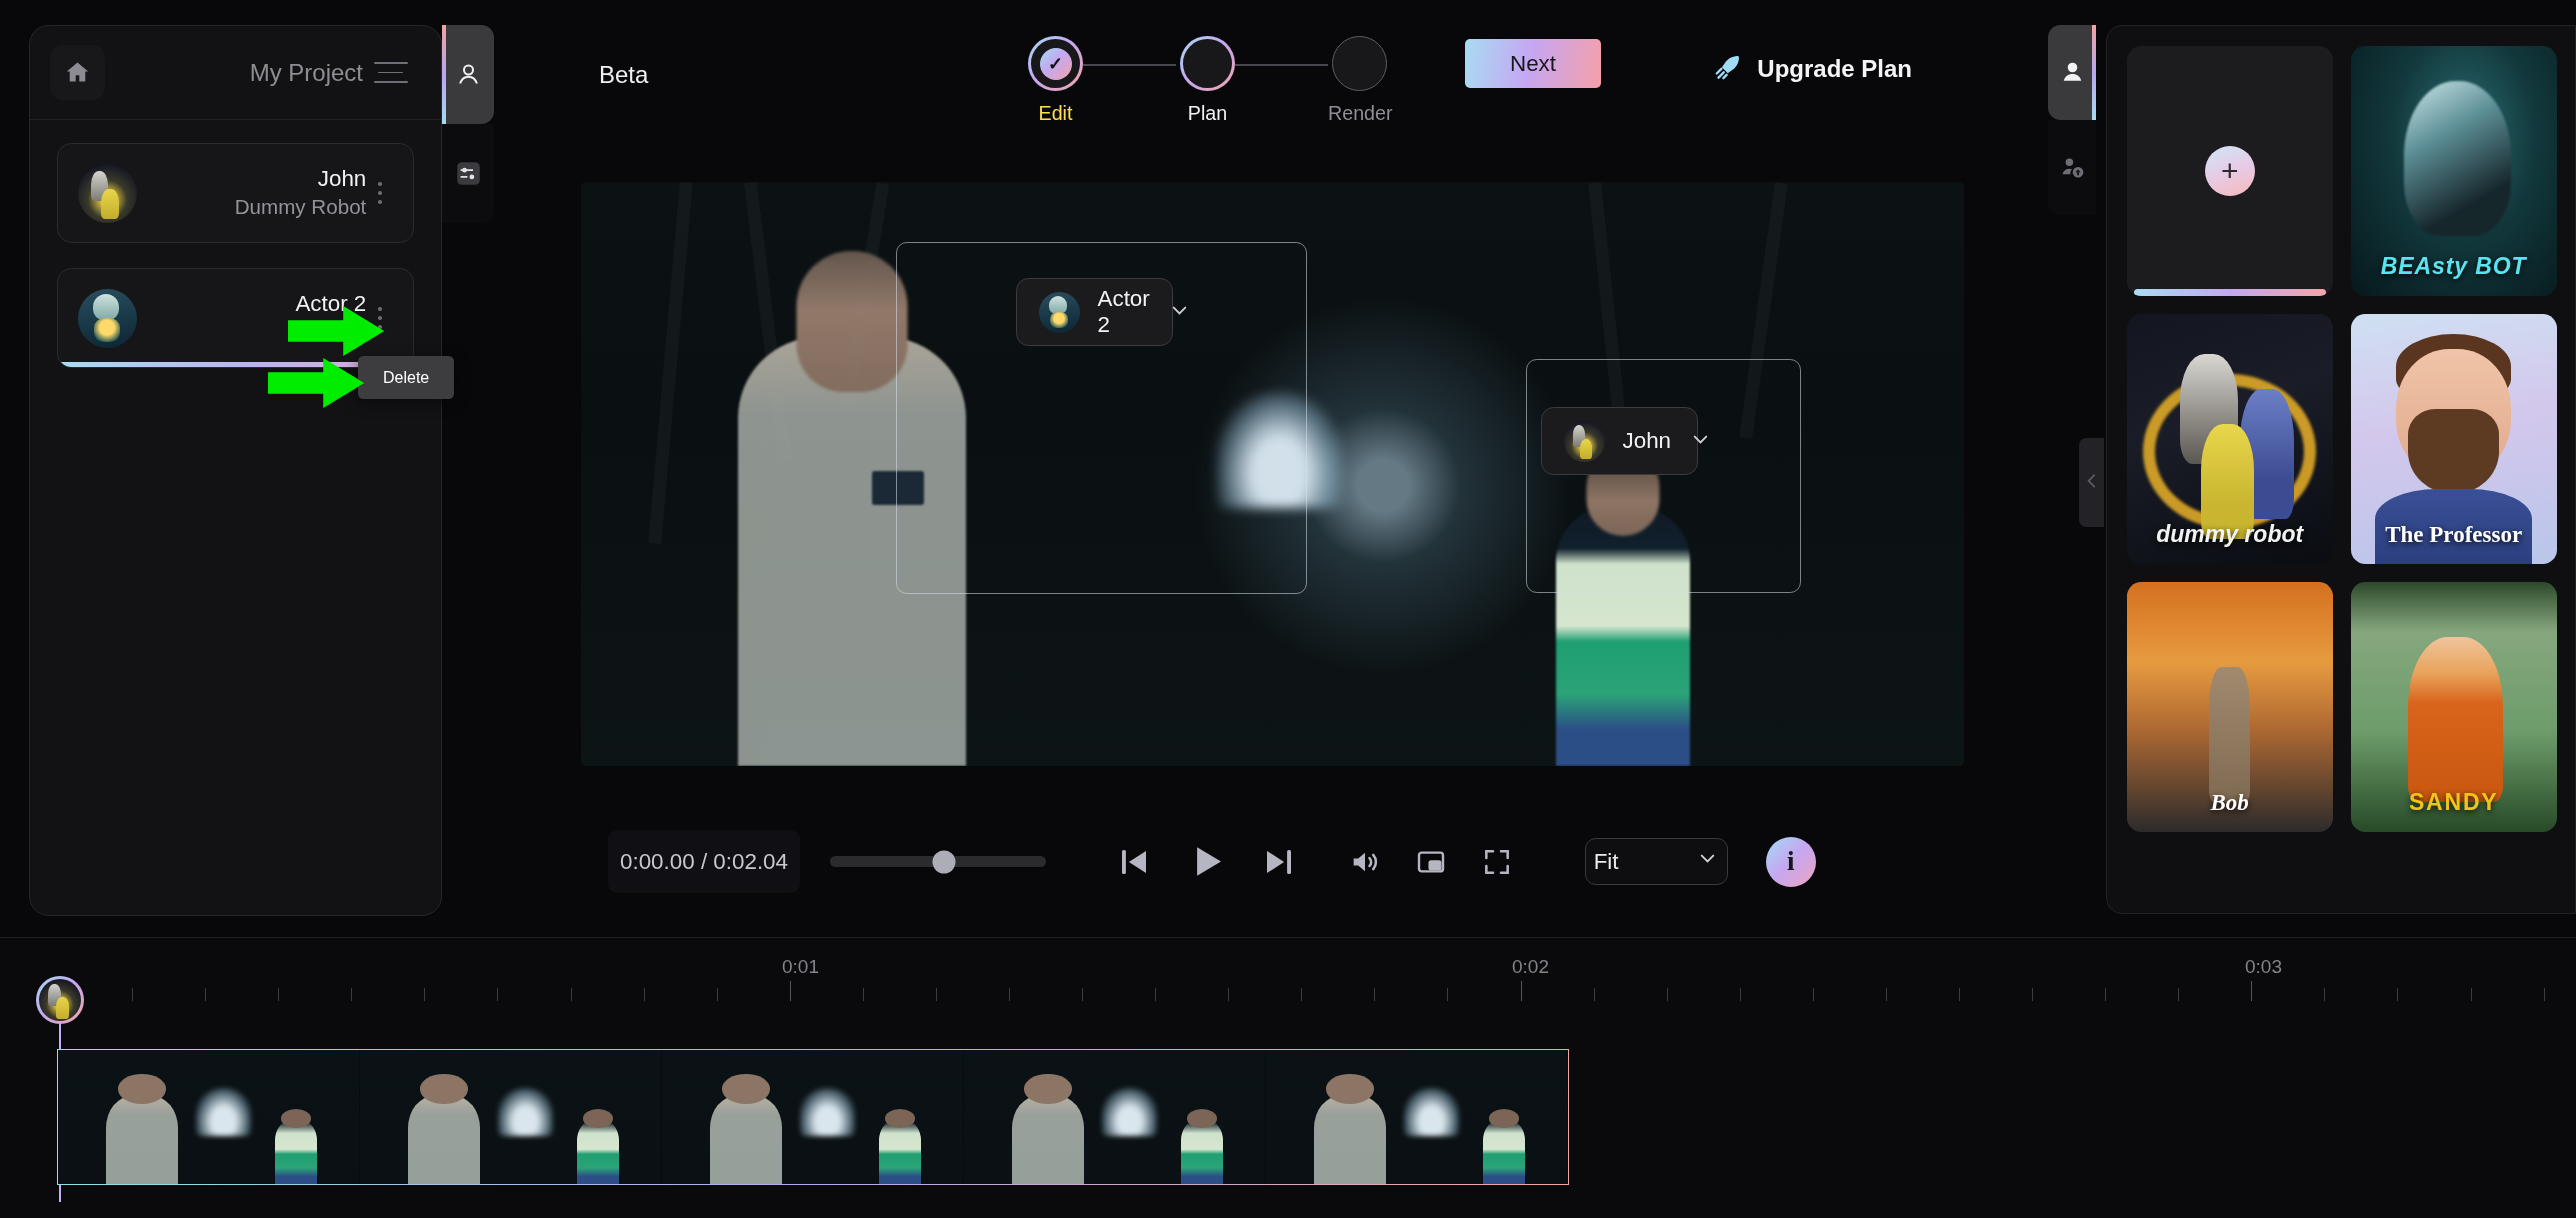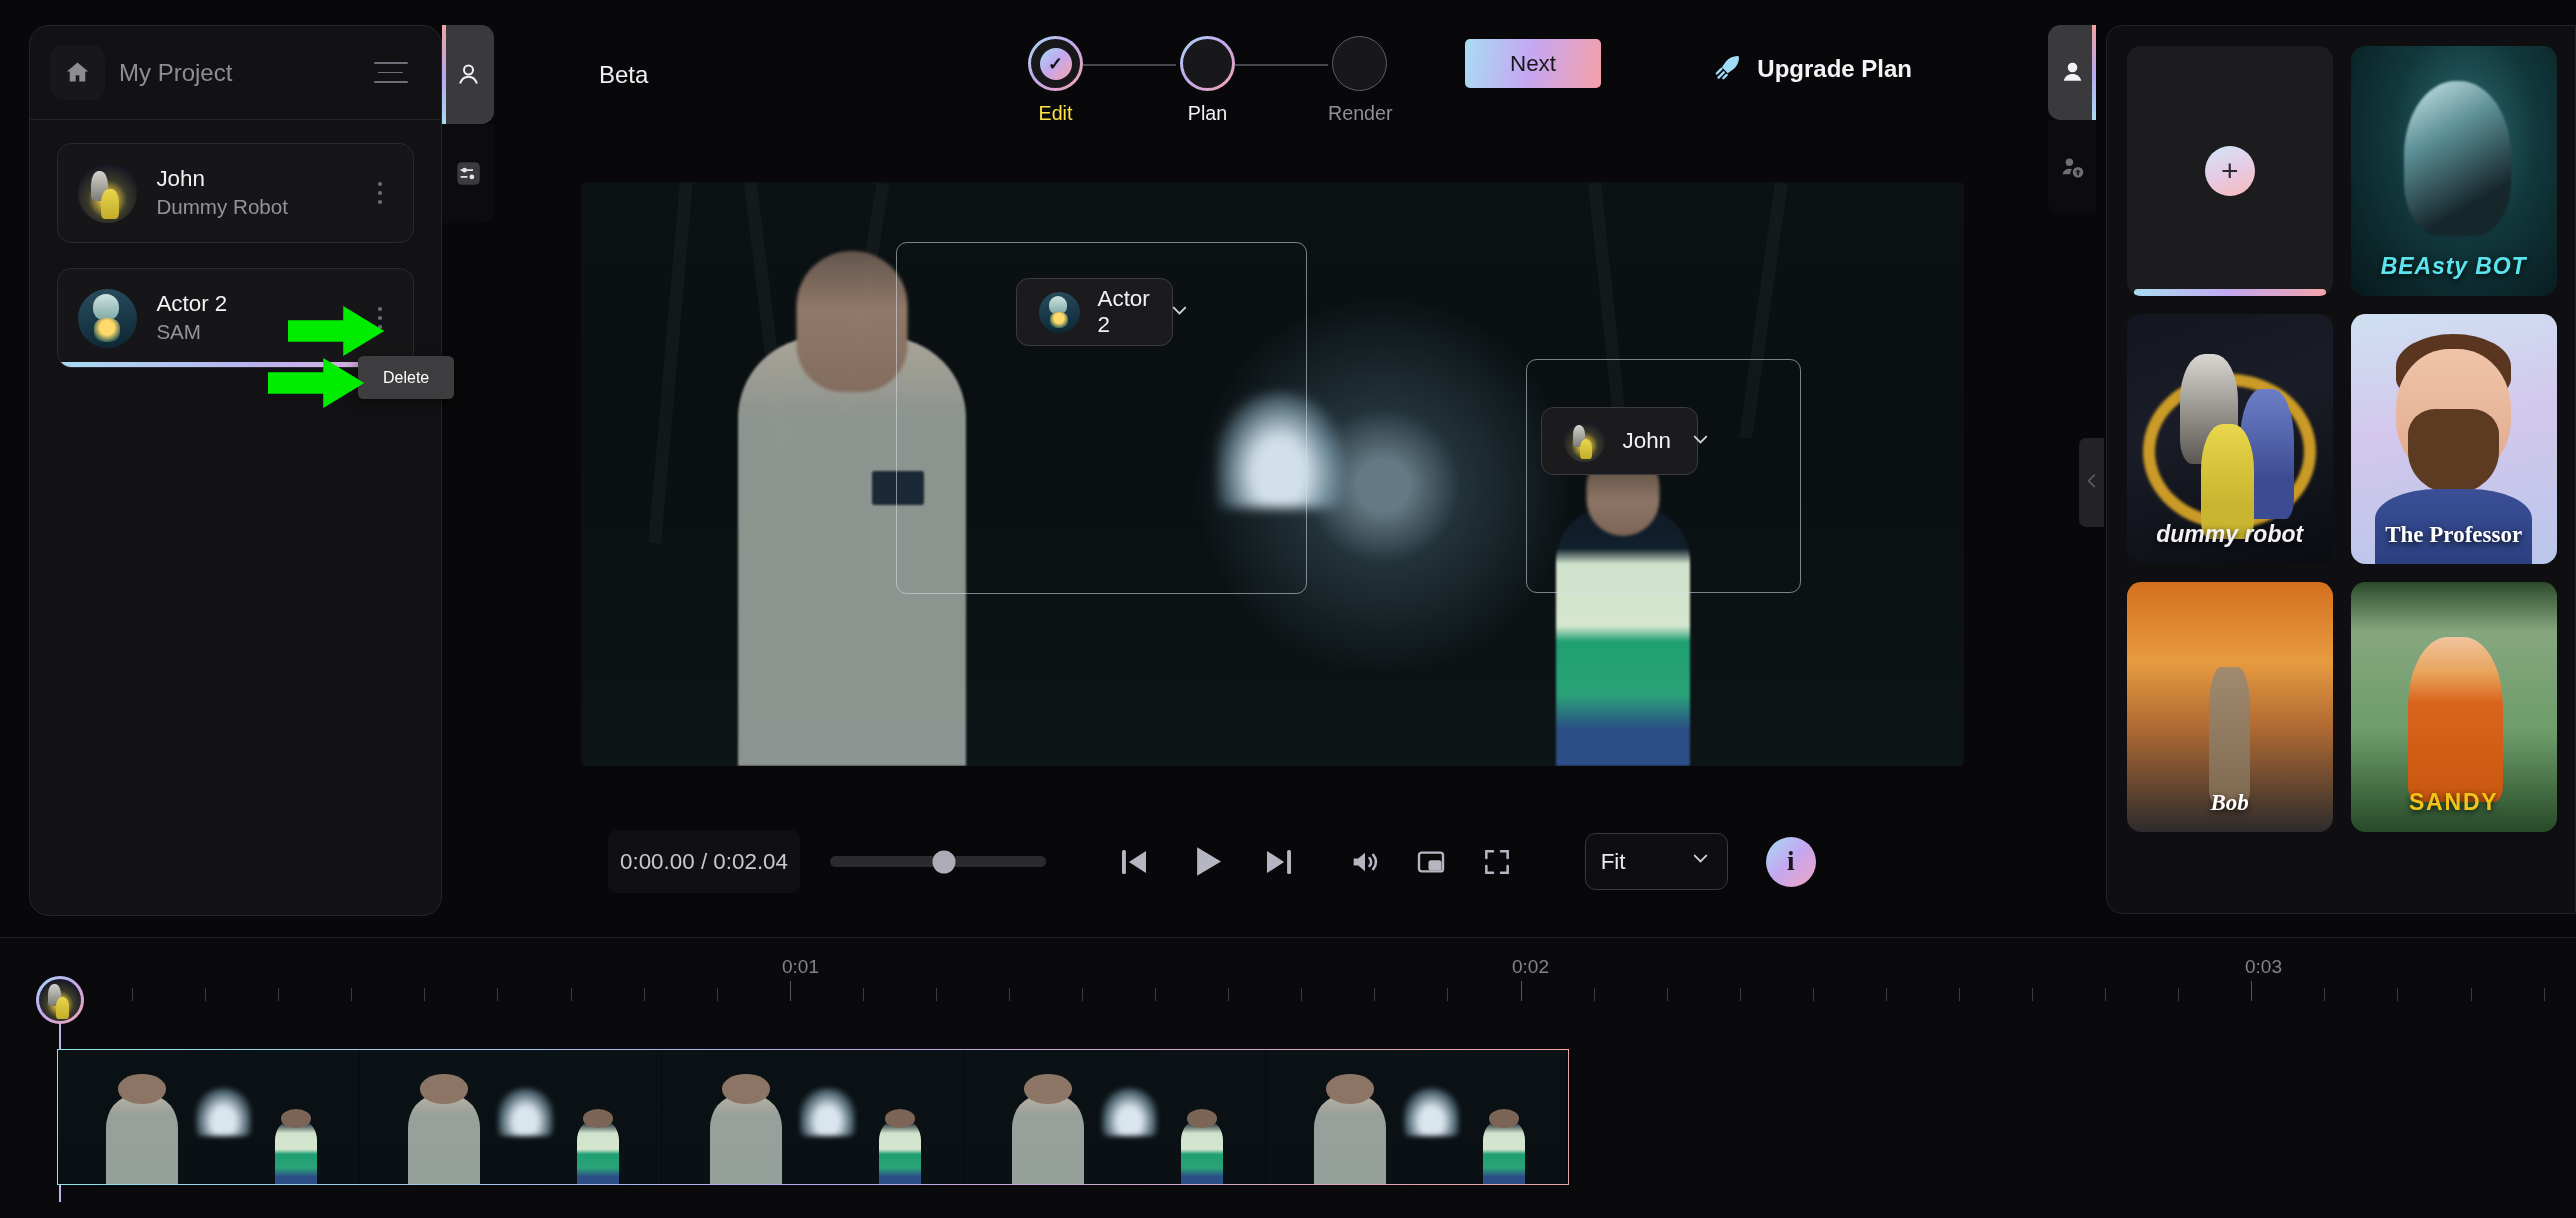--- a/index.html
+++ b/index.html
@@ -13,20 +13,21 @@
   .app { position: relative; width: 2576px; height: 1218px; }
 
   
   .left-panel {
     position: absolute; left: 29px; top: 25px;
     width: 413px; height: 891px;
     background: #121214;
     border: 0.9px solid #262629;
     border-radius: 19.7px;
     overflow: hidden;
+    text-align: right;
   }
   .lp-header {
     height: 94px; display: flex; align-items: center;
     padding: 0 23px 0 19.7px;
     border-bottom: 0.9px solid #242427;
   }
   .home-btn {
     width: 55px; height: 55px; border-radius: 12.5px;
     background: #18181b; display: flex; align-items: center; justify-content: center;
     flex: 0 0 auto;
@@ -224,23 +225,23 @@
   }
   .ctrl-btn {
     width: 66px; height: 66px; border-radius: 10.7px;
     display: flex; align-items: center; justify-content: center;
     flex: 0 0 auto;
   }
   .ctrl-btn.play { width: 79px; height: 79px; }
   .sp-1 { width: 55px; }
   .sp-2 { width: 19.7px; }
   .fit-select {
-    width: 143px; height: 57px; border-radius: 10.7px;
+    width: 143px; height: 47px; border-radius: 10.7px;
     border: 0.9px solid #3a3a3f; background: #0e0e11;
-    display:flex; align-items:center; padding: 0 15px;
+    display:flex; align-items:center; padding: 0 8px;
     font-size: 22.4px; color: #eaeaee;
   }
   .fit-select .chev { margin-left: auto; }
   .info-btn {
     width: 50px; height: 50px; border-radius: 50%;
     background: linear-gradient(135deg,#a5dbf3 0%, #c4a7f1 48%, #f0a4c0 100%);
     display:flex; align-items:center; justify-content:center;
     color: #17171a; font-size: 27px; font-family: "Liberation Serif", serif; font-weight: bold;
     margin-left: 38px;
   }

